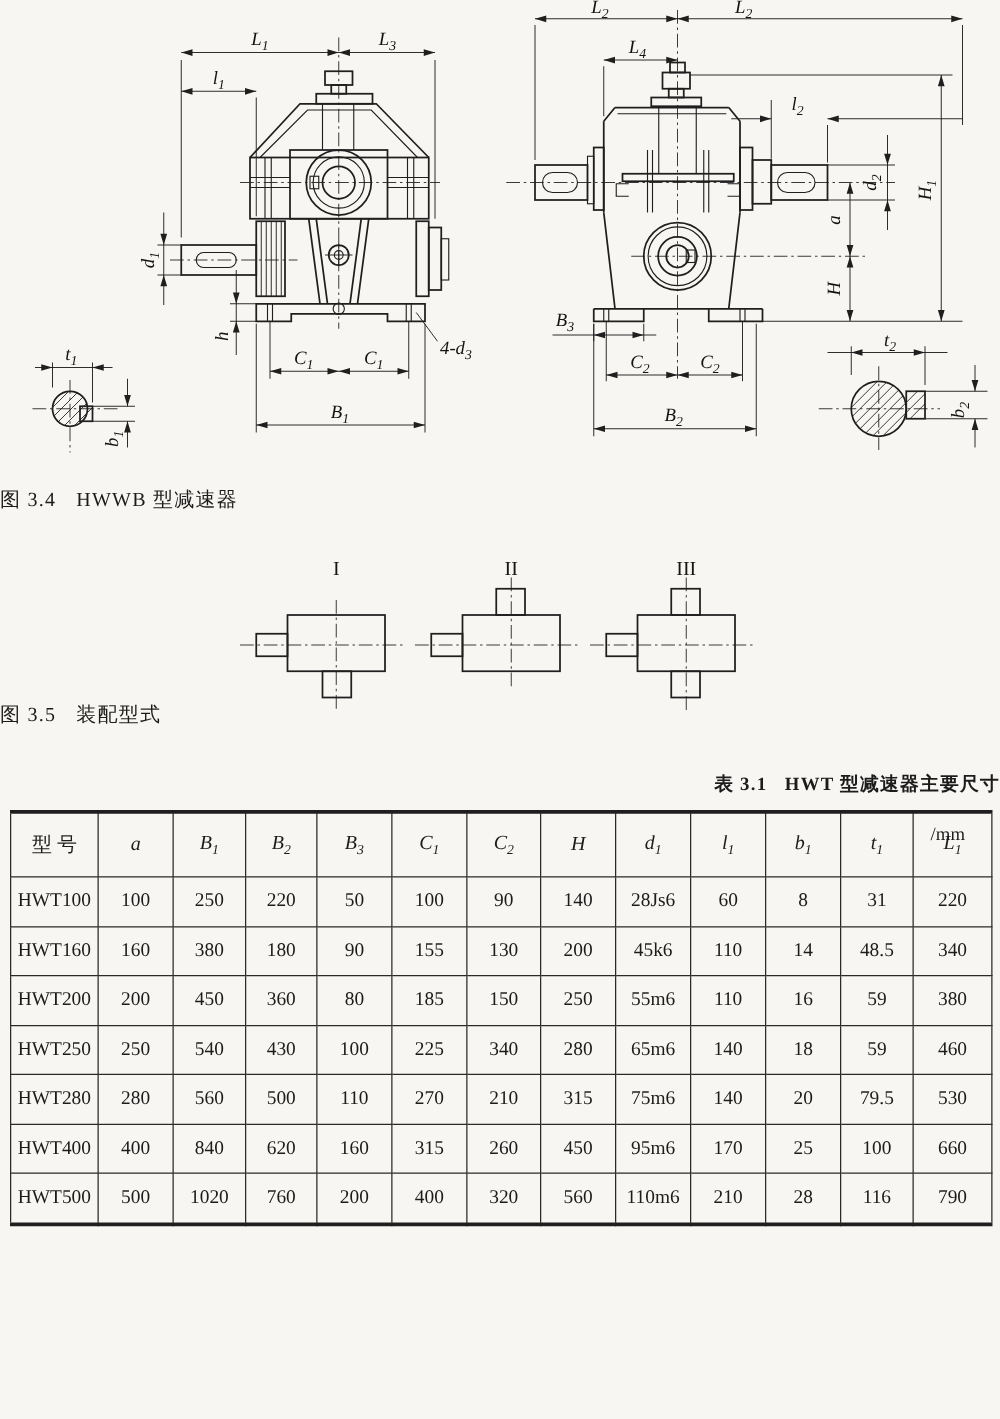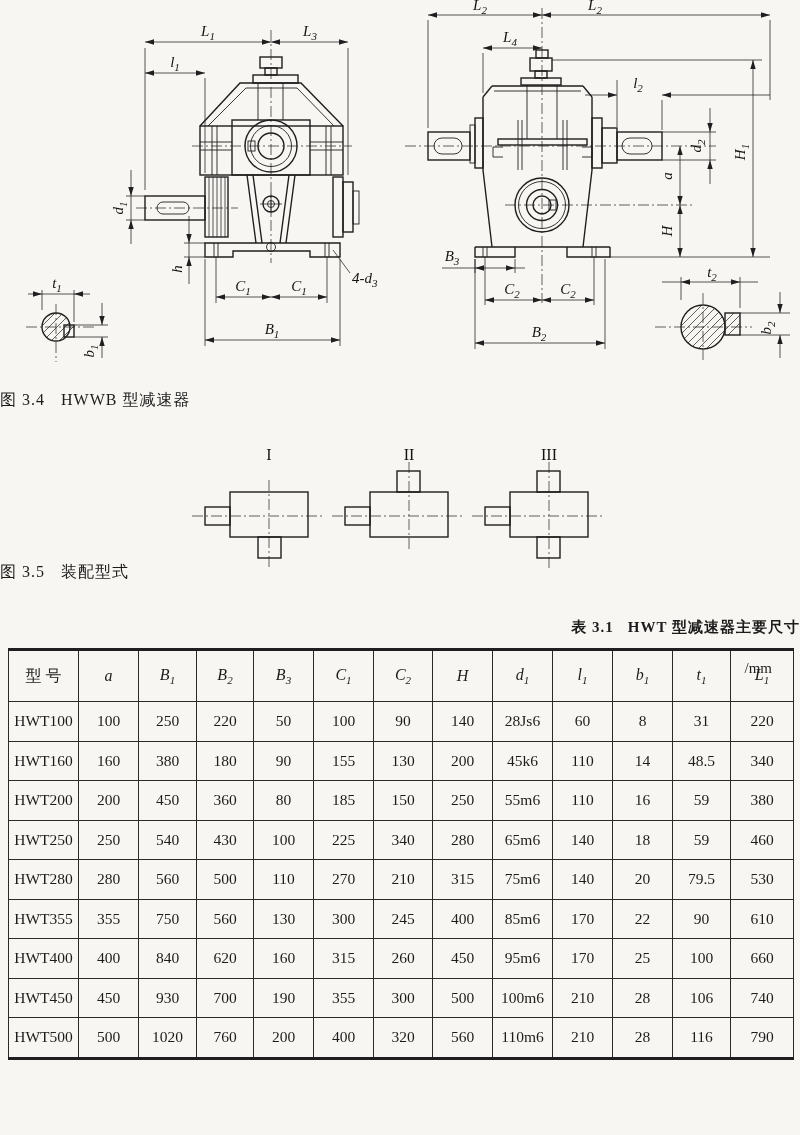--- a/index.html
+++ b/index.html
@@ -392,65 +392,35 @@
           <td>270</td>
           <td>210</td>
           <td>315</td>
           <td>75m6</td>
           <td>140</td>
           <td>20</td>
           <td>79.5</td>
           <td>530</td>
         </tr>
         <tr>
-          <td>HWT355</td>
-          <td>355</td>
-          <td>750</td>
-          <td>560</td>
-          <td>130</td>
-          <td>300</td>
-          <td>245</td>
-          <td>400</td>
-          <td>85m6</td>
-          <td>170</td>
-          <td>22</td>
-          <td>90</td>
-          <td>610</td>
-        </tr>
-        <tr>
           <td>HWT400</td>
           <td>400</td>
           <td>840</td>
           <td>620</td>
           <td>160</td>
           <td>315</td>
           <td>260</td>
           <td>450</td>
           <td>95m6</td>
           <td>170</td>
           <td>25</td>
           <td>100</td>
           <td>660</td>
         </tr>
         <tr>
-          <td>HWT450</td>
-          <td>450</td>
-          <td>930</td>
-          <td>700</td>
-          <td>190</td>
-          <td>355</td>
-          <td>300</td>
-          <td>500</td>
-          <td>100m6</td>
-          <td>210</td>
-          <td>28</td>
-          <td>106</td>
-          <td>740</td>
-        </tr>
-        <tr>
           <td>HWT500</td>
           <td>500</td>
           <td>1020</td>
           <td>760</td>
           <td>200</td>
           <td>400</td>
           <td>320</td>
           <td>560</td>
           <td>110m6</td>
           <td>210</td>

